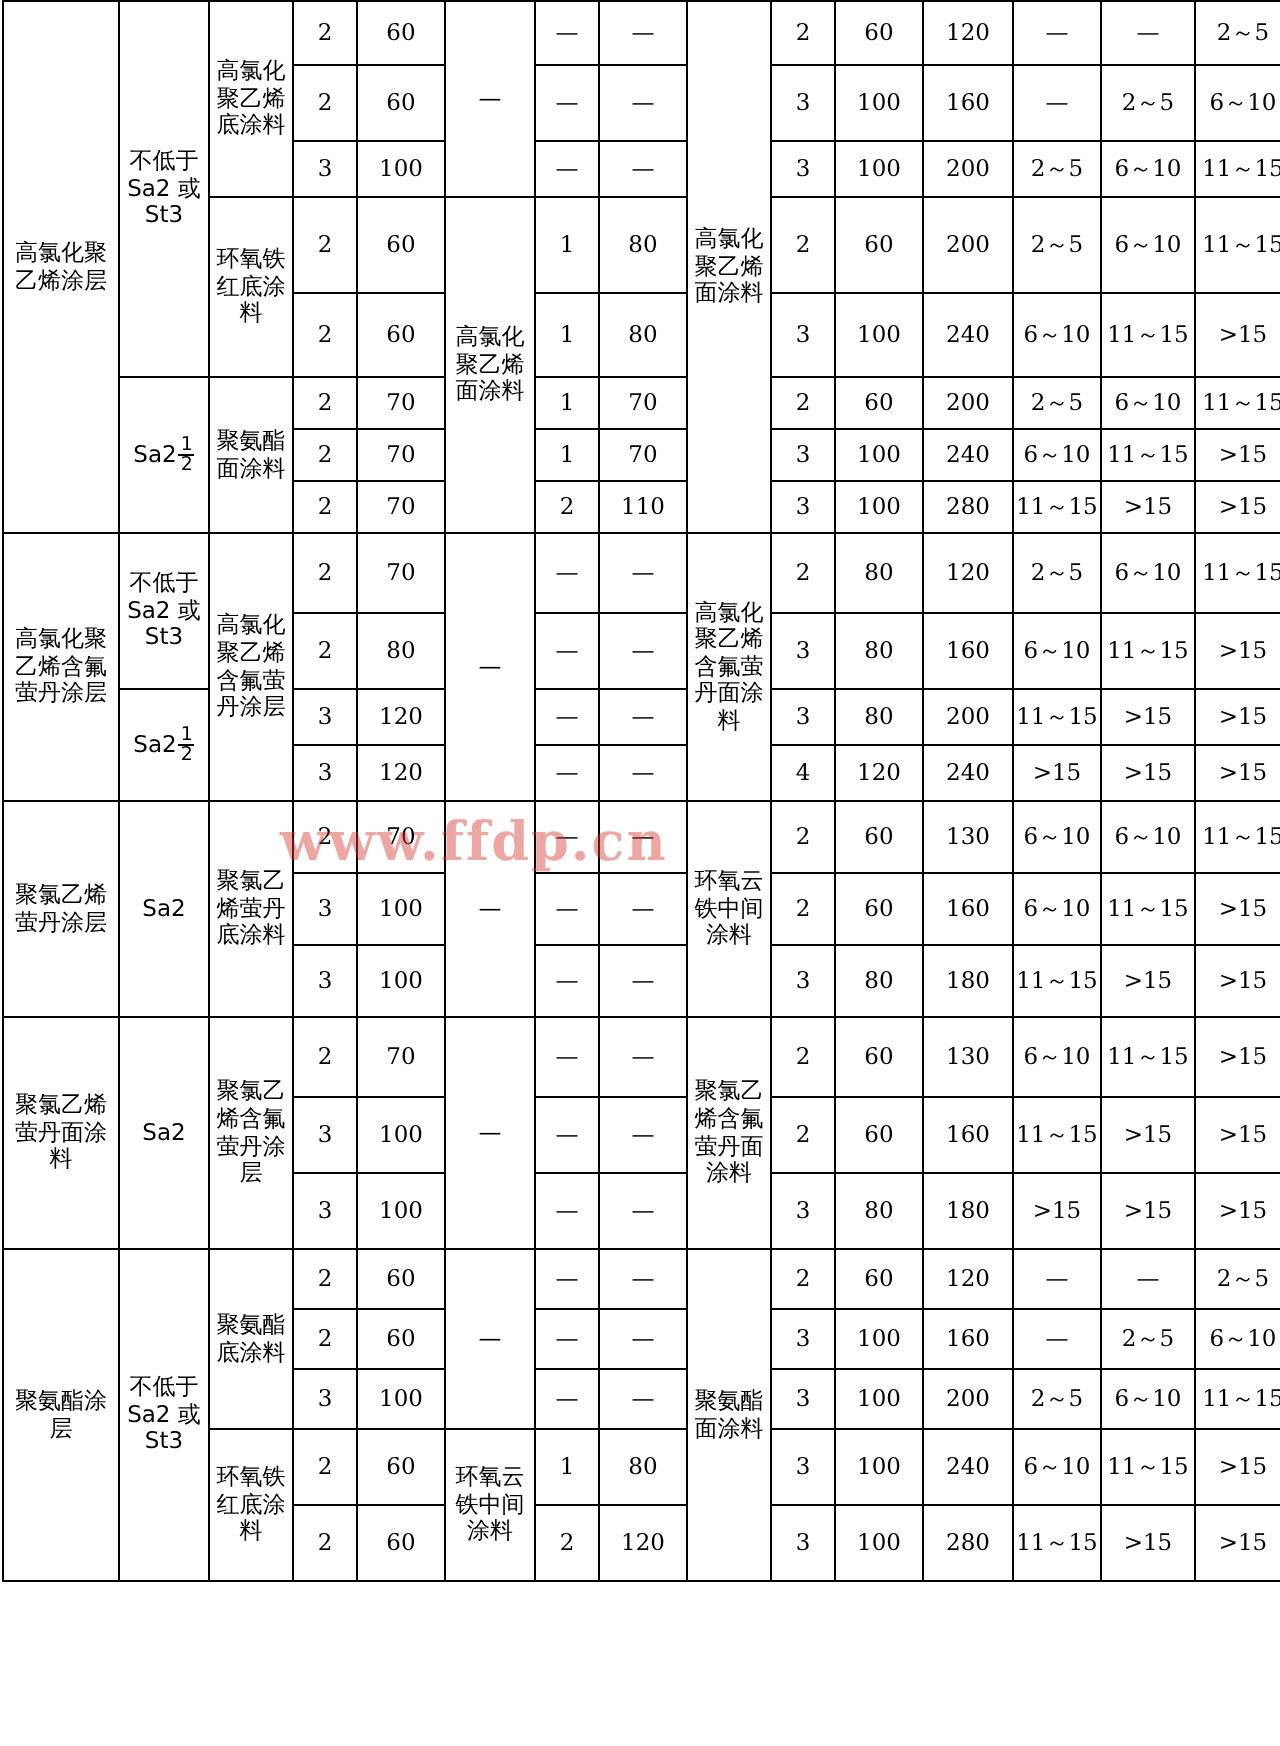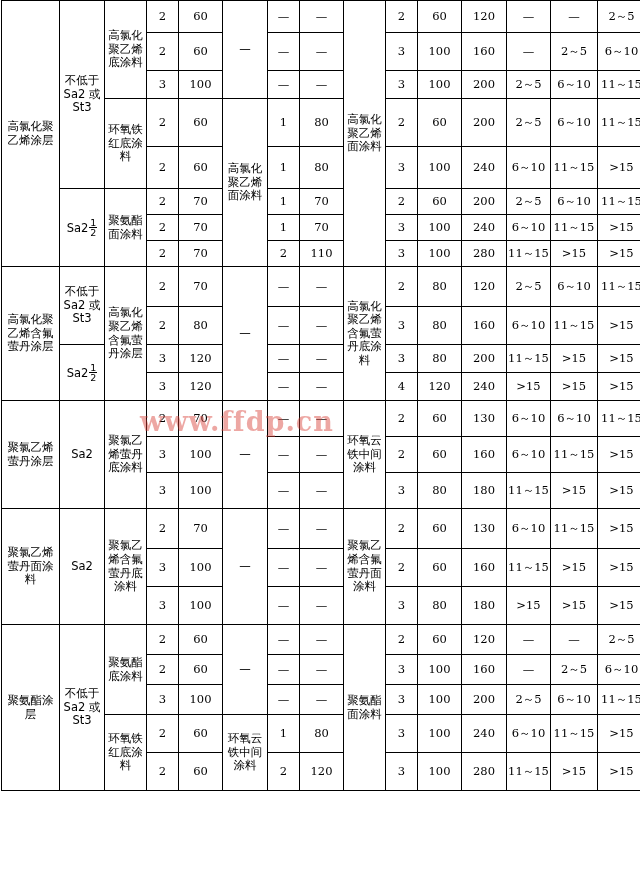--- a/index.html
+++ b/index.html
@@ -221,21 +221,21 @@
 
       <tr style="height:40px" class="thickrow">
         <td class="vert" rowspan="4">高氯化聚乙烯含氟萤丹涂层</td>
         <td class="vert" rowspan="2">不低于 Sa2 或 St3</td>
         <td class="vert" rowspan="4">高氯化聚乙烯含氟萤丹涂层</td>
         <td class="num">2</td>
         <td class="num">70</td>
         <td class="vert" rowspan="4">—</td>
         <td class="dash">—</td>
         <td class="dash">—</td>
-        <td class="vert" rowspan="4">高氯化聚乙烯含氟萤丹底涂料</td>
+        <td class="vert" rowspan="4">高氯化聚乙烯含氟萤丹面涂料</td>
         <td class="num">2</td>
         <td class="num">80</td>
         <td class="num">120</td>
         <td class="rng">2～5</td>
         <td class="rng">6～10</td>
         <td class="rng">11～15</td>
       </tr>
       <tr style="height:38px">
         <td class="num">2</td>
         <td class="num">80</td>
@@ -314,21 +314,21 @@
         <td class="num">80</td>
         <td class="num">180</td>
         <td class="rng">11～15</td>
         <td class="rng">&gt;15</td>
         <td class="rng">&gt;15</td>
       </tr>
 
       <tr style="height:40px" class="thickrow">
         <td class="vert" rowspan="3">聚氯乙烯萤丹面涂料</td>
         <td class="vert" rowspan="3">Sa2</td>
-        <td class="vert" rowspan="3">聚氯乙烯含氟萤丹底涂料</td>
+        <td class="vert" rowspan="3">聚氯乙烯含氟萤丹涂层</td>
         <td class="num">2</td>
         <td class="num">70</td>
         <td class="vert" rowspan="3">—</td>
         <td class="dash">—</td>
         <td class="dash">—</td>
         <td class="vert" rowspan="3">聚氯乙烯含氟萤丹面涂料</td>
         <td class="num">2</td>
         <td class="num">60</td>
         <td class="num">130</td>
         <td class="rng">6～10</td>

